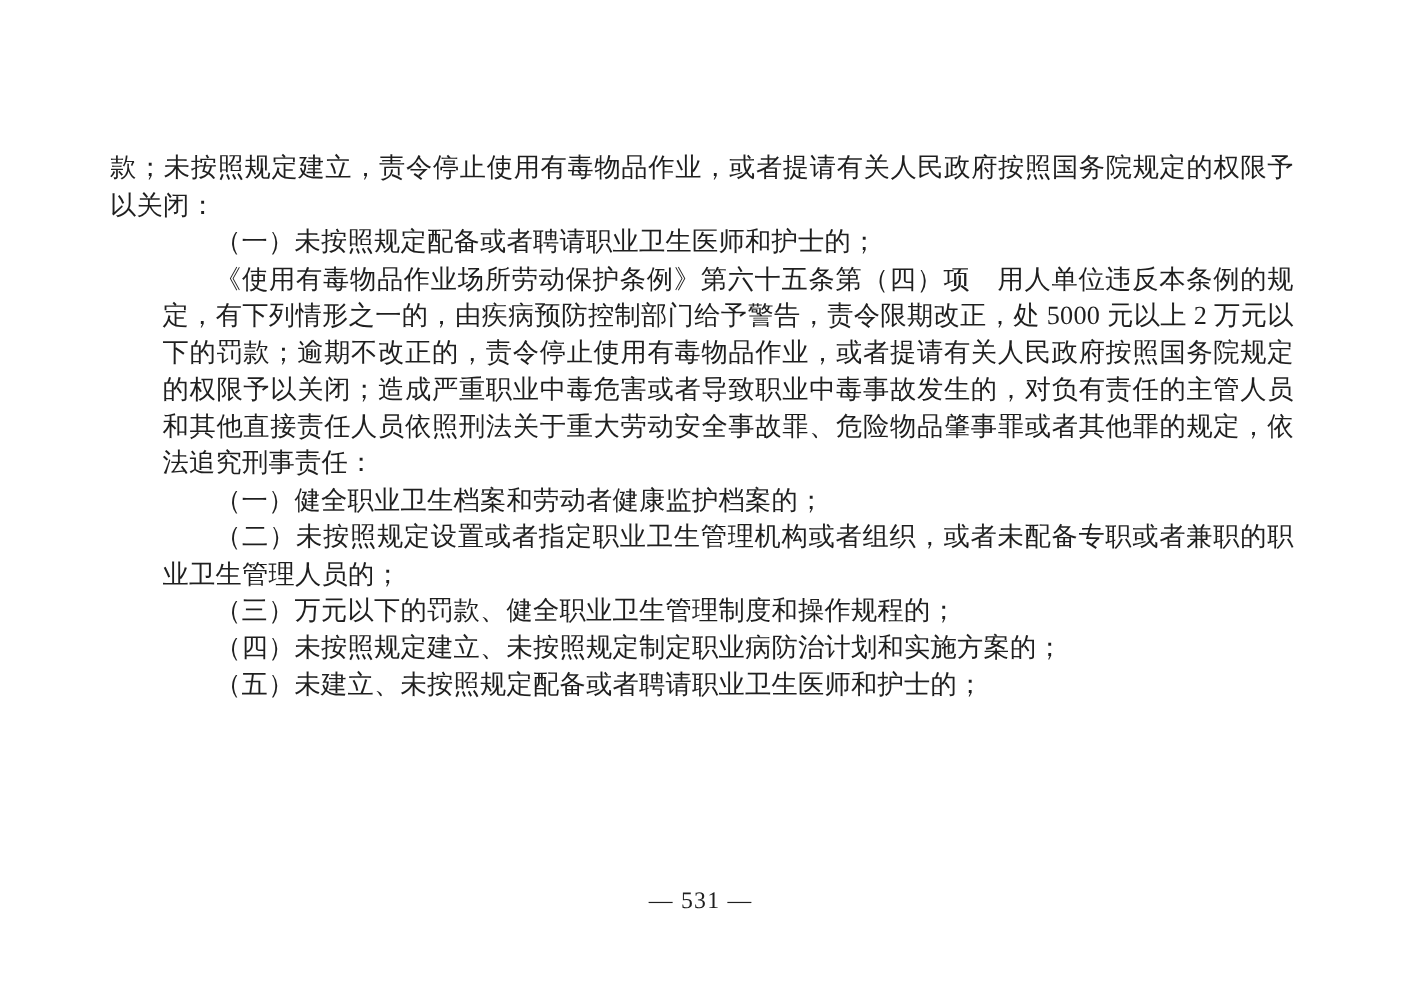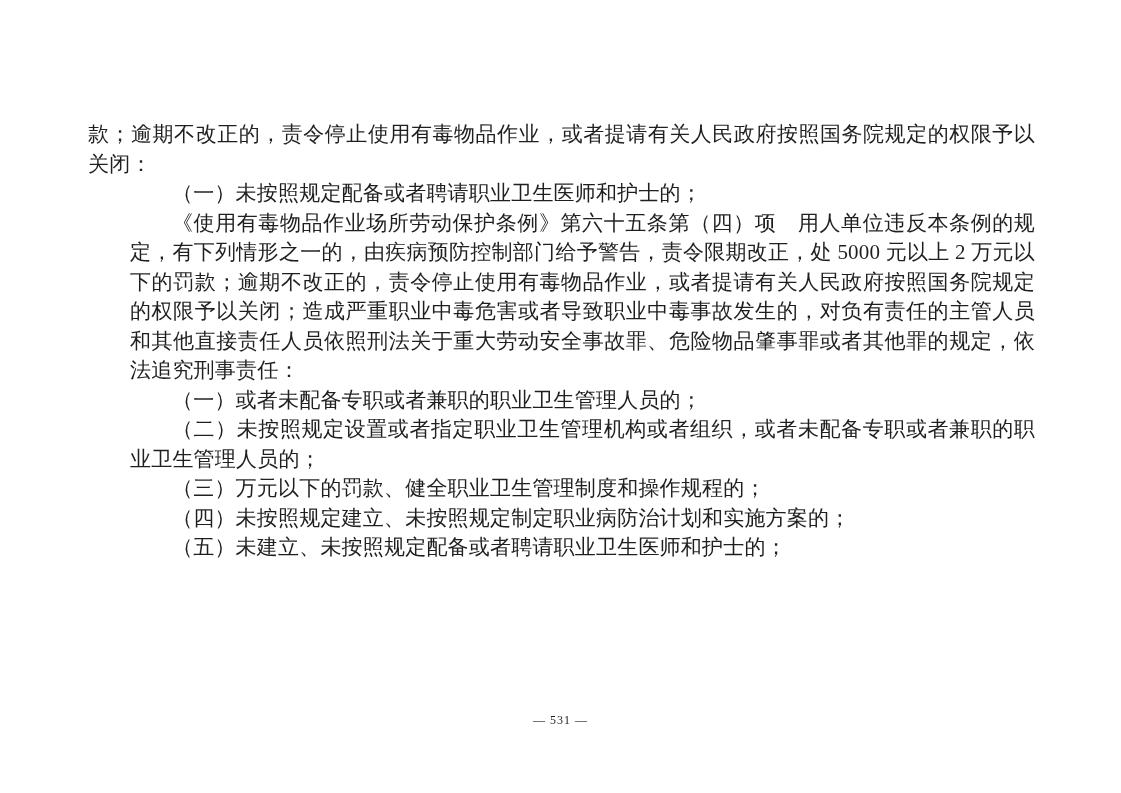--- a/index.html
+++ b/index.html
@@ -43,35 +43,35 @@
     margin-left: 42px;
   }
   .footer {
     position: absolute;
     top: 710px;
     left: 0;
     width: 100%;
     text-align: center;
   }
   .page-number {
-    font-size: 12px;
+    font-size: 19px;
     color: var(--text-color);
     letter-spacing: 1px;
     text-align: right;
   }
 </style>
 </head>
 <body>
 
 <div class="page">
   <div class="content">
-    <p class="para">款；逾期不改正的，责令停止使用有毒物品作业，或者提请有关人民政府按照国务院规定的权限予以关闭：</p>
+    <p class="para">款；未按照规定建立，责令停止使用有毒物品作业，或者提请有关人民政府按照国务院规定的权限予以关闭：</p>
     <p class="para indent">（一）未按照规定配备或者聘请职业卫生医师和护士的；</p>
     <p class="para indent">《使用有毒物品作业场所劳动保护条例》第六十五条第（四）项　用人单位违反本条例的规定，有下列情形之一的，由疾病预防控制部门给予警告，责令限期改正，处 5000 元以上 2 万元以下的罚款；逾期不改正的，责令停止使用有毒物品作业，或者提请有关人民政府按照国务院规定的权限予以关闭；造成严重职业中毒危害或者导致职业中毒事故发生的，对负有责任的主管人员和其他直接责任人员依照刑法关于重大劳动安全事故罪、危险物品肇事罪或者其他罪的规定，依法追究刑事责任：</p>
-    <p class="para indent">（一）或者未配备专职或者兼职的职业卫生管理人员的；</p>
+    <p class="para indent">（一）健全职业卫生档案和劳动者健康监护档案的；</p>
     <p class="para indent">（二）未按照规定设置或者指定职业卫生管理机构或者组织，或者未配备专职或者兼职的职业卫生管理人员的；</p>
     <p class="para indent">（三）万元以下的罚款、健全职业卫生管理制度和操作规程的；</p>
     <p class="para indent">（四）未按照规定建立、未按照规定制定职业病防治计划和实施方案的；</p>
     <p class="para indent">（五）未建立、未按照规定配备或者聘请职业卫生医师和护士的；</p>
   </div>
   <div class="footer">
     <span class="page-number">— 531 —</span>
   </div>
 </div>
 

